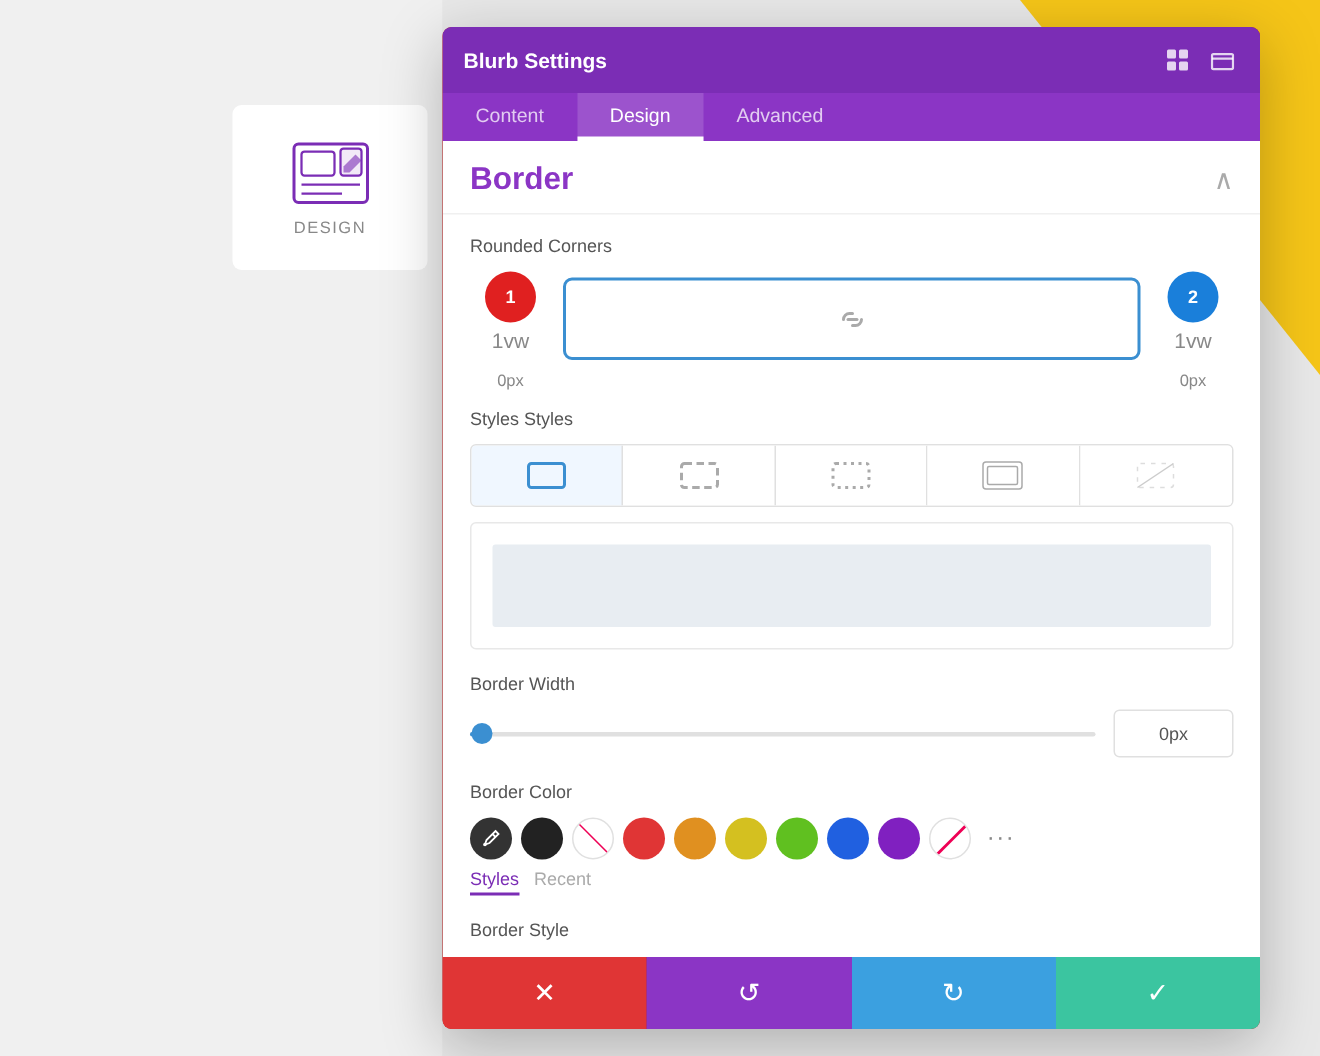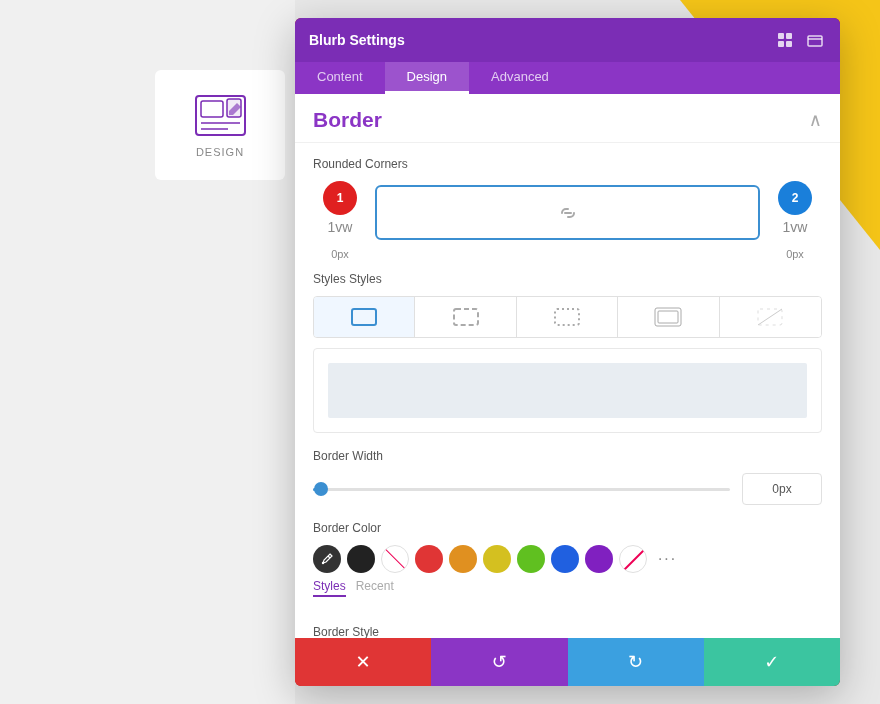--- a/index.html
+++ b/index.html
@@ -556,21 +556,21 @@
           </div>
 
           <div class="more-dots">···</div>
         </div>
         <div class="color-tabs">
           <span class="color-tab active">Styles</span>
           <span class="color-tab">Recent</span>
         </div>
       </div>
 
-      <div style="margin-top:28px;">
+      <div style="margin-top:16px;">
         <div class="field-label">Border Style</div>
 
       </div>
 
     </div>
   </div>
 
   <div class="modal-footer">
     <div class="footer-btn btn-cancel">
       <span>✕</span>

